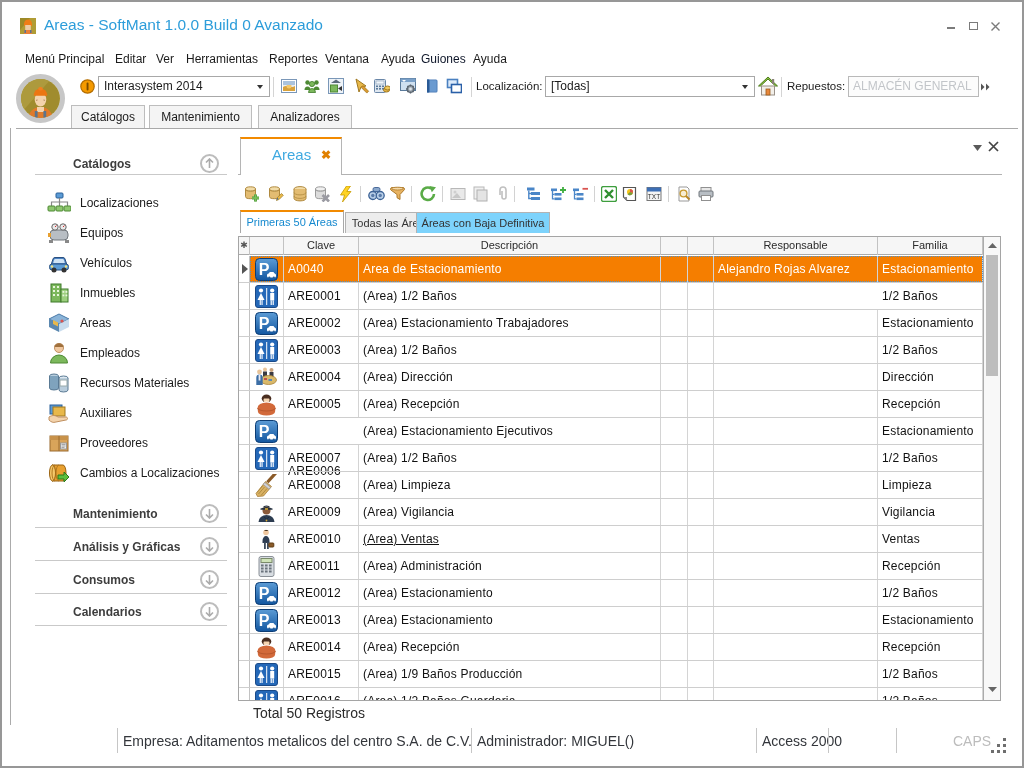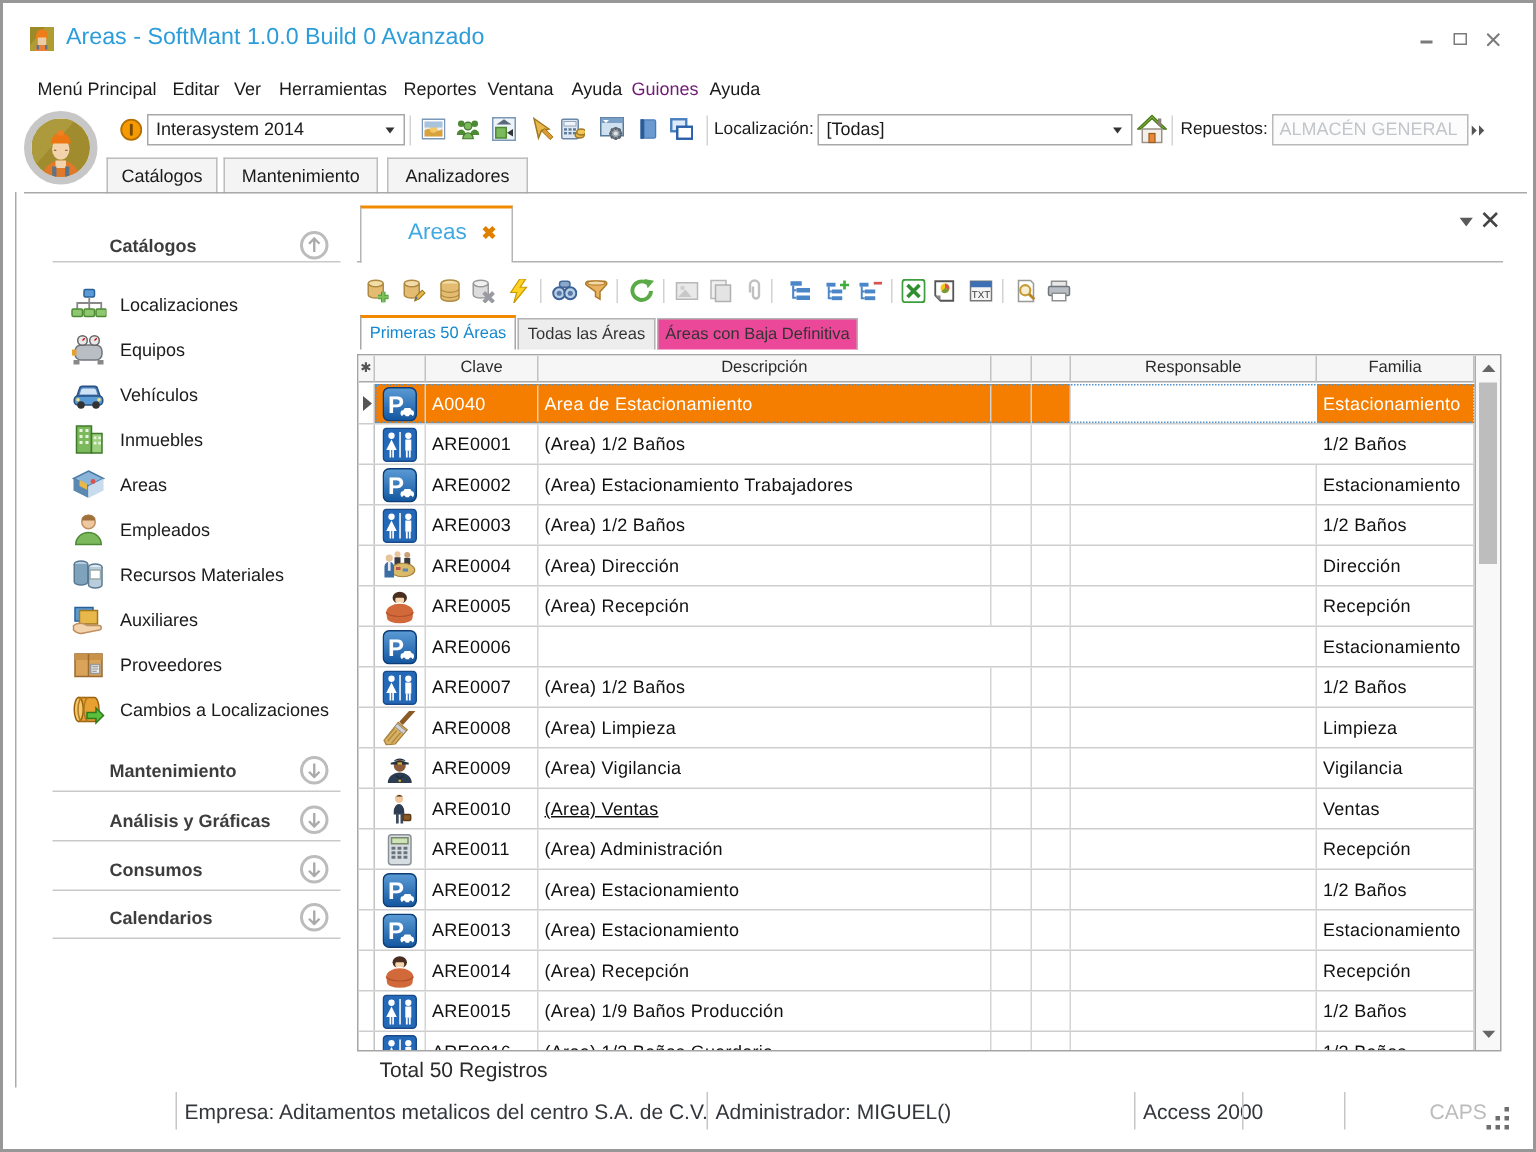--- a/index.html
+++ b/index.html
@@ -42,21 +42,21 @@
 .docline { position:absolute; top:174px; height:1px; background:#b2b2b2; }
 .dticon { position:absolute; top:186px; }
 .dtsep { position:absolute; top:186px; width:1px; height:16px; background:#d2d2d2; }
 
 .stab { position:absolute; font-size:11px; text-align:center; }
 #stab1 { left:240px; top:210px; width:104px; height:23px; background:#fff;
   border-left:1px solid #a8a8a8; border-right:1px solid #a8a8a8; border-top:2.5px solid #f28a00;
   color:#1589cf; line-height:20px; }
 #stab2 { left:345px; top:212px; width:92px; height:21px; background:#ededed;
   border:1px solid #b3b3b3; border-bottom:none; color:#333; line-height:20px; }
-#stab3 { left:438px; top:212px; width:134px; height:21px; background:#ec4899;
+#stab3 { left:416px; top:212px; width:134px; height:21px; background:#7dd3fc;
   border:1px solid #b3b3b3; border-bottom:none; color:#333; line-height:20px; }
 
 #grid { position:absolute; left:238px; top:236px; width:763px; height:465px;
   border:1px solid #a5a5a5; background:#fff; overflow:hidden; }
 #ghead { position:absolute; left:0; top:0; width:744px; height:18px; background:#f6f6f6;
   border-bottom:1px solid #ababab; }
 .gh { position:absolute; top:0; height:18px; border-right:1px solid #c2c2c2;
   font-size:11px; color:#2b2b2b; text-align:center; line-height:17px; }
 .grow { position:absolute; left:0; width:744px; height:27px; border-bottom:1px solid #cecece; }
 .gc { position:absolute; top:0; height:26px; border-right:1px solid #d4d4d4;
@@ -89,21 +89,21 @@
  <path d="M0.5 0.5 L8.5 8.5 M8.5 0.5 L0.5 8.5" stroke="#7b7b7b" stroke-width="1.4"></path>
 </svg>
 
 <div class="menu" style="left:25px">Menú Principal</div>
 <div class="menu" style="left:115px">Editar</div>
 <div class="menu" style="left:156px">Ver</div>
 <div class="menu" style="left:186px">Herramientas</div>
 <div class="menu" style="left:269px">Reportes</div>
 <div class="menu" style="left:325px">Ventana</div>
 <div class="menu" style="left:381px">Ayuda</div>
-<div class="menu" style="left:421px;color:#701a75">Guiones</div>
+<div class="menu" style="left:421px;color:#0f172a">Guiones</div>
 <div class="menu" style="left:473px">Ayuda</div>
 
 <div class="abs" style="left:16px;top:74px;width:49px;height:49px;border-radius:50%;border:5px solid #c7c7c7;overflow:hidden">
  <svg width="39" height="39" viewBox="0 0 39 39">
       <rect width="39" height="39" fill="#a08c2e"></rect>
       <polygon points="0,0 30,0 0,34" fill="#ad9a3d"></polygon>
       <path d="M7.5 39 a12 11 0 0 1 24 0 z" fill="#e07a2a"></path>
       <rect x="16" y="28" width="7" height="5" fill="#f3d3ac"></rect>
       <ellipse cx="19.5" cy="20.5" rx="5.8" ry="7" fill="#f3d3ac"></ellipse>
       <path d="M12.8 15.5 a6.8 7 0 0 1 13.4 0 l0 1.2 -13.4 0 z" fill="#ec7612"></path>
@@ -497,20 +497,21 @@
             <rect x="0" y="2" width="9" height="4" rx="1.6" fill="#fff"></rect>
             <path d="M1.5 2.5 L2.8 0.5 L6.5 0.5 L7.8 2.5 Z" fill="#fff"></path>
             <circle cx="2.3" cy="6" r="1.1" fill="#2a6099"></circle>
             <circle cx="6.8" cy="6" r="1.1" fill="#2a6099"></circle>
           </g>
         </svg></div>
       <div class="gc" style="left:45px;width:75px;background:#f57e00;color:#fff;">A0040</div>
       <div class="gc" style="left:120px;width:302px;background:#f57e00;color:#fff;">Area de Estacionamiento</div>
       <div class="gc" style="left:422px;width:27px;background:#f57e00;"></div>
       <div class="gc" style="left:449px;width:26px;background:#f57e00;"></div>
+      <div class="gc" style="left:475px;width:164px;background:#f57e00;color:#fff;">Alejandro Rojas Alvarez</div>
       <div class="gc" style="left:639px;width:105px;background:#f57e00;color:#fff;">Estacionamiento</div>
       <div class="selborder"></div>
     </div>
     <div class="grow" style="top:46px">
       <div class="gind"></div>
       <div class="gc" style="left:11px;width:34px;padding-left:0;"> </div>
       <div class="gicon"><svg width="23" height="23">
           <rect x="0.5" y="0.5" width="22" height="22" rx="2.5" fill="#2468b8" stroke="#1a4a88"></rect>
           <rect x="11.2" y="3" width="1" height="17" fill="#fff"></rect>
           <circle cx="6" cy="5.5" r="2.1" fill="#fff"></circle>
@@ -629,21 +630,22 @@
           </defs>
           <rect x="0.5" y="0.5" width="22" height="22" rx="4" fill="url(#pg)" stroke="#0d3d74"></rect>
           <text x="9" y="17" font-size="16" font-weight="bold" fill="#fff" font-family="Liberation Sans" text-anchor="middle">P</text>
           <g transform="translate(12,13.5)">
             <rect x="0" y="2" width="9" height="4" rx="1.6" fill="#fff"></rect>
             <path d="M1.5 2.5 L2.8 0.5 L6.5 0.5 L7.8 2.5 Z" fill="#fff"></path>
             <circle cx="2.3" cy="6" r="1.1" fill="#2a6099"></circle>
             <circle cx="6.8" cy="6" r="1.1" fill="#2a6099"></circle>
           </g>
         </svg></div>
-      <div class="gc" style="left:45px;width:75px;">ARE0006</div>
+      <div class="gc" style="left:45px;width:75px;margin-top:40px;">ARE0006</div>
+      <div class="gc" style="left:120px;width:302px;">(Area) Estacionamiento Ejecutivos</div>
       <div class="gc" style="left:422px;width:27px;"></div>
       <div class="gc" style="left:449px;width:26px;"></div>
       <div class="gc" style="left:475px;width:164px;"></div>
       <div class="gc" style="left:639px;width:105px;">Estacionamiento</div>
     </div>
     <div class="grow" style="top:208px">
       <div class="gind"></div>
       <div class="gc" style="left:11px;width:34px;padding-left:0;"> </div>
       <div class="gicon"><svg width="23" height="23">
           <rect x="0.5" y="0.5" width="22" height="22" rx="2.5" fill="#2468b8" stroke="#1a4a88"></rect>

